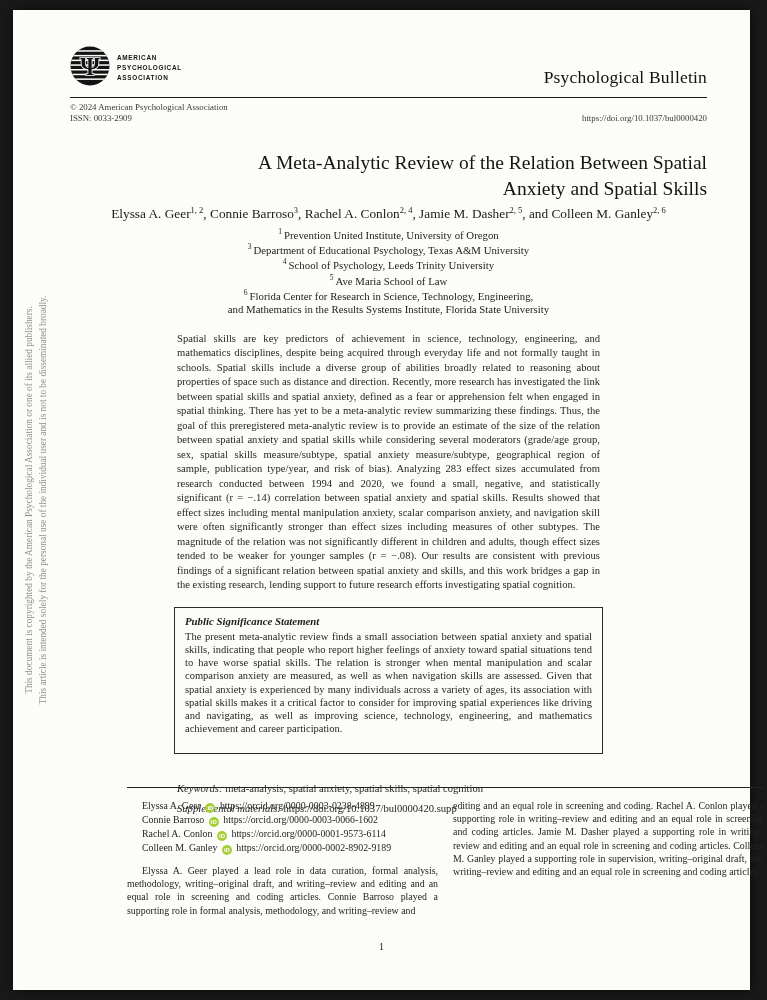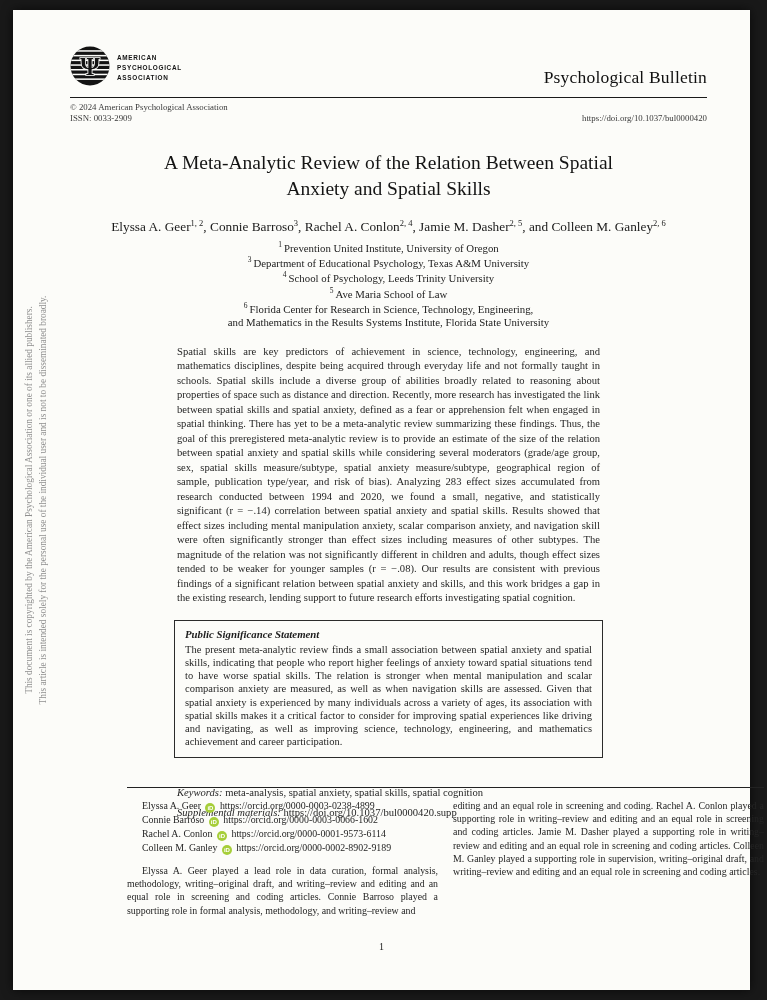--- a/index.html
+++ b/index.html
@@ -22,33 +22,33 @@
   .header-row{display:flex;justify-content:space-between;align-items:flex-end;margin-top:36px;}
   .logo-block{display:flex;align-items:center;gap:7px;}
   .logo-text{font-family:"Liberation Sans", sans-serif;font-weight:bold;font-size:6.4px;
     letter-spacing:.7px;line-height:1.55;color:#141414;}
   .journal-name{font-size:17.5px;color:#101010;letter-spacing:.2px;padding-bottom:2px;}
   .header-rule{border:none;border-top:1.5px solid #1a1a1a;margin:7px 0 4px 0;}
   .copy-row{display:flex;justify-content:space-between;align-items:flex-end;
     font-size:8.8px;color:#3a3a3a;line-height:1.3;}
 
   
-  .title{margin-top:25px;text-align:center;font-size:19.5px;line-height:1.33;color:#141414;}
-  .authors{margin-top:16px;text-align:center;font-size:13.3px;color:#1a1a1a;}
+  .title{margin-top:25px;text-align:right;font-size:19.5px;line-height:1.33;color:#141414;}
+  .authors{margin-top:3px;text-align:center;font-size:13.3px;color:#1a1a1a;}
   .authors sup{font-size:8.5px;}
   .affiliations{margin-top:5px;text-align:center;font-size:10.8px;line-height:1.26;color:#222;}
   .affiliations sup{font-size:7.5px;margin-right:2px;}
 
   
   .abstract{width:423px;margin:15px auto 0 auto;font-size:10.6px;line-height:1.37;
     text-align:justify;color:#262626;}
 
   
   .ps-box{width:429px;margin:14px auto 16px auto;border:1.2px solid #2b2b2b;
-    padding:7px 10px 9px 10px;box-sizing:border-box;background:#fcfcf9;}
+    padding:7px 10px 18px 10px;box-sizing:border-box;background:#fcfcf9;}
   .ps-title{font-size:10.8px;font-weight:bold;font-style:italic;color:#1c1c1c;}
   .ps-body{margin-top:3px;font-size:10.5px;line-height:1.26;text-align:justify;color:#262626;}
 
   
   .kw-line{width:423px;margin:29px auto 0 auto;font-size:10.6px;color:#262626;}
   .supp-line{width:423px;margin:9px auto 0 auto;font-size:10.6px;color:#262626;}
   .it-label{font-style:italic;}
 
   
   .footnotes{position:absolute;left:57px;top:777px;width:637px;}

